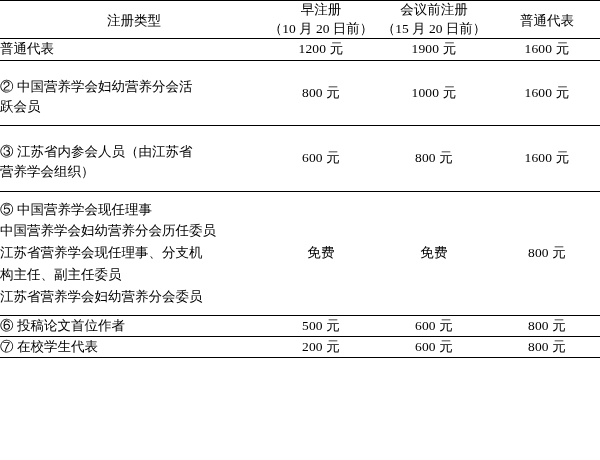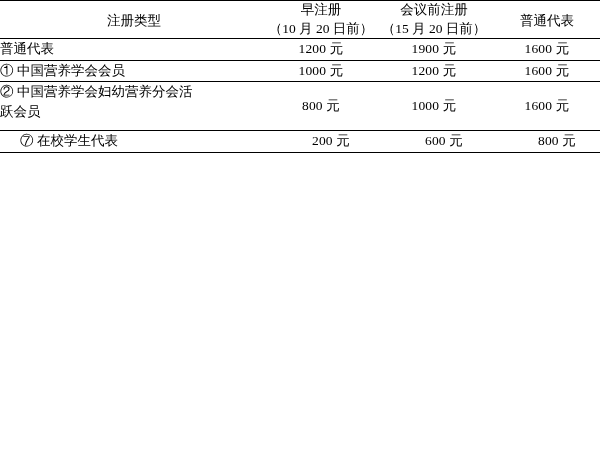--- a/index.html
+++ b/index.html
@@ -40,21 +40,20 @@
   
   table.fee-table thead tr th {
     border-top: 1.6px solid #000;
     border-bottom: 1.1px solid #000;
   }
   table.fee-table tbody tr td {
     border-bottom: 0.9px solid #000;
   }
   table.fee-table tbody tr:last-child td {
     border-bottom: 1.6px solid #000;
-    padding-left: 20px;
   }
 
   .hcell {
     text-align: center;
     font-weight: normal;
     padding: 4px 6px 6px 6px;
     line-height: 1.38;
   }
   .hcell .l1 { display: block; }
   .hcell .l2 { display: block; }
@@ -69,21 +68,21 @@
   }
   .cat .line { display: block; }
 
   .amt {
     text-align: center;
     padding: 6px 4px;
     white-space: nowrap;
   }
   .num { letter-spacing: 0.2px; }
 
-  .row-tall .cat { padding-top: 0; padding-bottom: 8px; }
+  .row-tall .cat { padding-top: 16px; padding-bottom: 8px; }
   .row-big .cat { padding-top: 7px; padding-bottom: 7px; line-height: 1.62; }
 
   .cn { font-family: "Liberation Serif", "DejaVu Serif", serif; }
 </style>
 </head>
 <body>
 
 <div class="sheet">
   <table class="fee-table">
     <colgroup>
@@ -120,54 +119,87 @@
           <span class="num cn">1200 元</span>
         </td>
         <td class="amt">
           <span class="num cn">1900 元</span>
         </td>
         <td class="amt">
           <span class="num cn">1600 元</span>
         </td>
       </tr>
 
-      <tr>
-        <td class="cat">
-          <span class="line cn">① 中国营养学会会员</span>
-        </td>
-        <td class="amt">
-          <span class="num cn">1000 元</span>
-        </td>
-        <td class="amt">
-          <span class="num cn">1200 元</span>
-        </td>
-        <td class="amt">
-          <span class="num cn">1600 元</span>
-        </td>
-      </tr>
 
       <tr class="row-tall">
         <td class="cat">
           <span class="line cn">② 中国营养学会妇幼营养分会活</span>
           <span class="line cn">跃会员</span>
         </td>
         <td class="amt">
           <span class="num cn">800 元</span>
         </td>
         <td class="amt">
           <span class="num cn">1000 元</span>
         </td>
         <td class="amt">
           <span class="num cn">1600 元</span>
         </td>
       </tr>
 
-
-
-
+      <tr class="row-tall">
+        <td class="cat">
+          <span class="line cn">③ 江苏省内参会人员（由江苏省</span>
+          <span class="line cn">营养学会组织）</span>
+        </td>
+        <td class="amt">
+          <span class="num cn">600 元</span>
+        </td>
+        <td class="amt">
+          <span class="num cn">800 元</span>
+        </td>
+        <td class="amt">
+          <span class="num cn">1600 元</span>
+        </td>
+      </tr>
+
+
+      <tr class="row-big">
+        <td class="cat">
+          <span class="line cn">⑤ 中国营养学会现任理事</span>
+          <span class="line cn">中国营养学会妇幼营养分会历任委员</span>
+          <span class="line cn">江苏省营养学会现任理事、分支机</span>
+          <span class="line cn">构主任、副主任委员</span>
+          <span class="line cn">江苏省营养学会妇幼营养分会委员</span>
+        </td>
+        <td class="amt">
+          <span class="num cn">免费</span>
+        </td>
+        <td class="amt">
+          <span class="num cn">免费</span>
+        </td>
+        <td class="amt">
+          <span class="num cn">800 元</span>
+        </td>
+      </tr>
+
+      <tr>
+        <td class="cat">
+          <span class="line cn">⑥ 投稿论文首位作者</span>
+        </td>
+        <td class="amt">
+          <span class="num cn">500 元</span>
+        </td>
+        <td class="amt">
+          <span class="num cn">600 元</span>
+        </td>
+        <td class="amt">
+          <span class="num cn">800 元</span>
+        </td>
+      </tr>
 
       <tr>
         <td class="cat">
           <span class="line cn">⑦ 在校学生代表</span>
         </td>
         <td class="amt">
           <span class="num cn">200 元</span>
         </td>
         <td class="amt">
           <span class="num cn">600 元</span>

